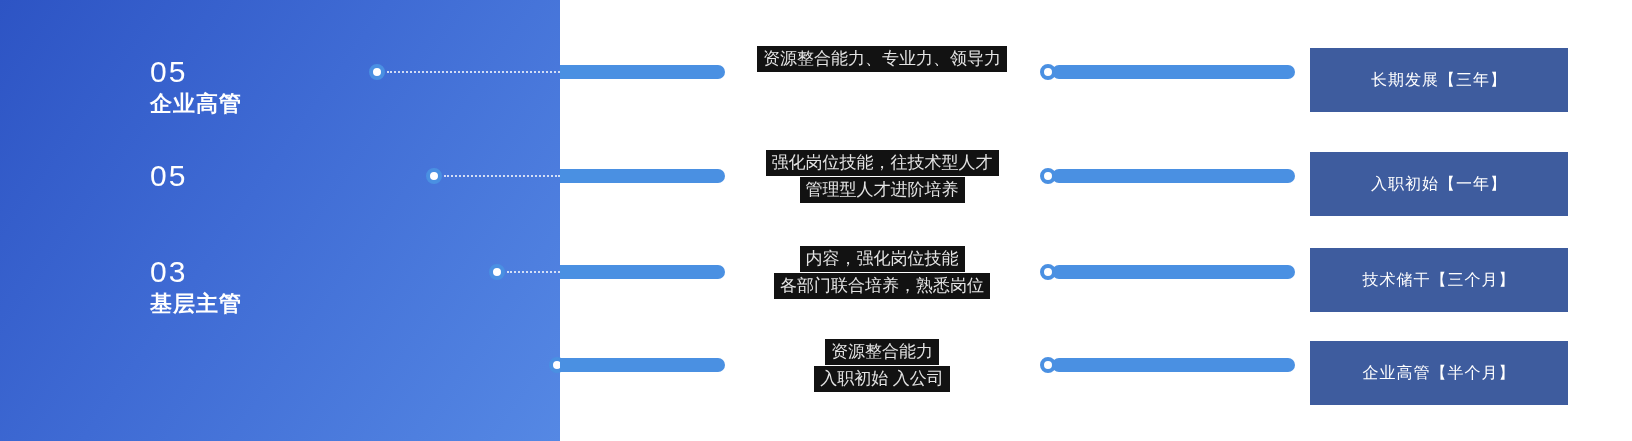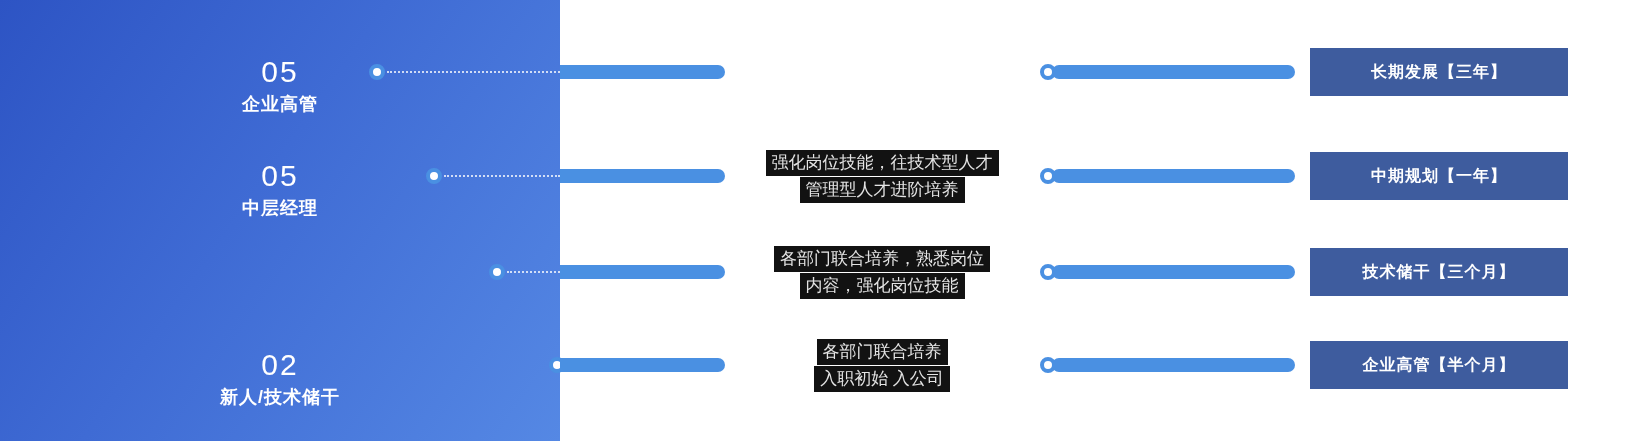--- a/index.html
+++ b/index.html
@@ -11,23 +11,23 @@
 
   
   .row{position:absolute;left:0;top:0;width:100%;height:100%;}
   .row0{--cy:72px;  --dotx:369px; --linex:387px; --linew:173px;}
   .row1{--cy:176px; --dotx:426px; --linex:444px; --linew:116px;}
   .row2{--cy:272px; --dotx:489px; --linex:507px; --linew:53px;}
   .row3{--cy:365px; --dotx:549px; --linex:560px; --linew:0px;}
 
   
   .level{position:absolute;left:150px;width:260px;top:calc(var(--cy) - 17px);
-         text-align:center;color:#ffffff;}
+         text-align:left;color:#ffffff;}
   .level .num{font-size:30px;line-height:34px;font-weight:400;letter-spacing:2px;}
-  .level .lbl{font-size:18px;line-height:26px;font-weight:700;margin-top:2px;letter-spacing:1px;}
+  .level .lbl{font-size:22px;line-height:26px;font-weight:700;margin-top:2px;letter-spacing:1px;}
 
   
   .dot{position:absolute;top:calc(var(--cy) - 8px);left:var(--dotx);
        width:8px;height:8px;border:4px solid #4a90e2;background:#ffffff;border-radius:50%;}
   .dotline{position:absolute;top:calc(var(--cy) - 1px);left:var(--linex);width:var(--linew);
        height:0;border-top:2px dotted rgba(255,255,255,0.75);}
 
   
   .bar-l{position:absolute;left:560px;width:165px;height:14px;top:calc(var(--cy) - 7px);
          background:#4a90e2;border-radius:0 7px 7px 0;}
@@ -38,83 +38,83 @@
   .desc .hl{display:inline-block;background:#121212;color:#e4e4e4;
             font-size:17px;line-height:22px;padding:2px 6px;}
 
   
   .dot-r{position:absolute;top:calc(var(--cy) - 8px);left:1040px;
          width:8px;height:8px;border:4px solid #4a90e2;background:#ffffff;border-radius:50%;}
   .bar-r{position:absolute;left:1052px;width:243px;height:14px;top:calc(var(--cy) - 7px);
          background:#4a90e2;border-radius:7px;}
 
   
-  .stage-box{position:absolute;left:1310px;width:258px;height:48px;top:calc(var(--cy) - 24px);
-         background:#3e5c9e;color:#ffffff;font-size:16px;font-weight:700;letter-spacing:1px;
+  .stage-box{position:absolute;left:1310px;width:258px;height:64px;top:calc(var(--cy) - 24px);
+         background:#3e5c9e;color:#ffffff;font-size:16px;font-weight:400;letter-spacing:1px;
          display:flex;align-items:center;justify-content:center;}
 </style>
 </head>
 <body>
 
 <div class="canvas">
   <div class="panel"></div>
 
   <div class="row row0">
     <div class="level">
       <div class="num">05</div>
       <div class="lbl">企业高管</div>
     </div>
     <div class="dot"></div>
     <div class="dotline"></div>
     <div class="bar-l"></div>
     <div class="desc">
+      <div class="line"><span class="hl">资源整合能力、专业力、领导力</span></div>
     </div>
     <div class="dot-r"></div>
     <div class="bar-r"></div>
     <div class="stage-box">长期发展【三年】</div>
   </div>
 
   <div class="row row1">
     <div class="level">
       <div class="num">05</div>
-      <div class="lbl">中层经理</div>
     </div>
     <div class="dot"></div>
     <div class="dotline"></div>
     <div class="bar-l"></div>
     <div class="desc">
       <div class="line"><span class="hl">强化岗位技能，往技术型人才</span></div>
       <div class="line"><span class="hl">管理型人才进阶培养</span></div>
     </div>
     <div class="dot-r"></div>
     <div class="bar-r"></div>
-    <div class="stage-box">中期规划【一年】</div>
+    <div class="stage-box">入职初始【一年】</div>
   </div>
 
   <div class="row row2">
+    <div class="level">
+      <div class="num">03</div>
+      <div class="lbl">基层主管</div>
+    </div>
     <div class="dot"></div>
     <div class="dotline"></div>
     <div class="bar-l"></div>
     <div class="desc">
+      <div class="line"><span class="hl">内容，强化岗位技能</span></div>
       <div class="line"><span class="hl">各部门联合培养，熟悉岗位</span></div>
-      <div class="line"><span class="hl">内容，强化岗位技能</span></div>
     </div>
     <div class="dot-r"></div>
     <div class="bar-r"></div>
     <div class="stage-box">技术储干【三个月】</div>
   </div>
 
   <div class="row row3">
-    <div class="level">
-      <div class="num">02</div>
-      <div class="lbl">新人/技术储干</div>
-    </div>
     <div class="dot"></div>
     <div class="bar-l"></div>
     <div class="desc">
-      <div class="line"><span class="hl">各部门联合培养</span></div>
+      <div class="line"><span class="hl">资源整合能力</span></div>
       <div class="line"><span class="hl">入职初始 入公司</span></div>
     </div>
     <div class="dot-r"></div>
     <div class="bar-r"></div>
     <div class="stage-box">企业高管【半个月】</div>
   </div>
 </div>
 
 </body></html>

